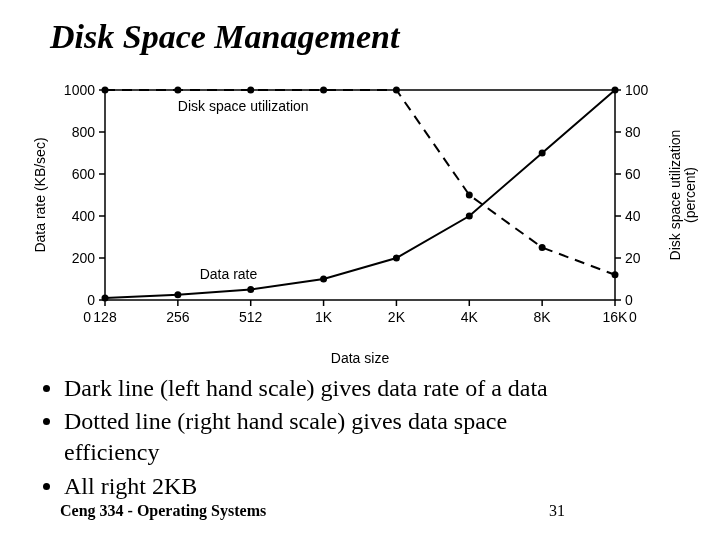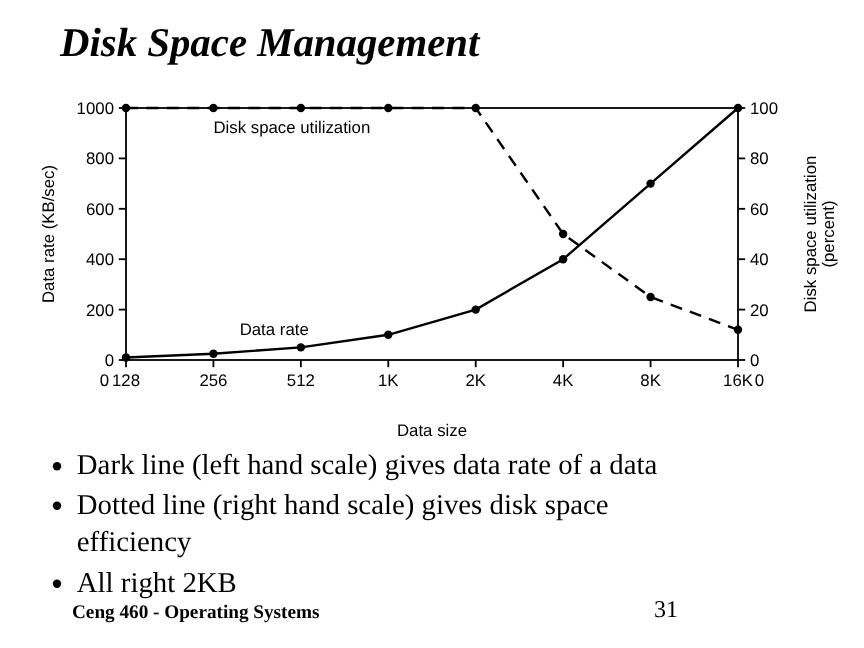--- a/index.html
+++ b/index.html
@@ -68,21 +68,21 @@
     position: absolute;
     bottom: 20px;
     left: 60px;
     font-size: 16px;
     font-weight: bold;
   }
   .footer-right {
     position: absolute;
     bottom: 20px;
     right: 60px;
-    font-size: 20px;
+    font-size: 16px;
   }
 </style>
 </head>
 <body>
 
 <div class="slide">
   <div class="title">Disk Space Management</div>
 
   <div class="chart-wrap">
     <svg id="chart-svg" viewBox="0 0 680 270">
@@ -152,19 +152,19 @@
         <circle cx="595" cy="199.8" r="3.5" fill="#000"></circle>
         <text x="157.85714285714286" y="36" text-anchor="start" class="tick-label">Disk space utilization</text>
         <text x="179.71428571428572" y="204" text-anchor="start" class="tick-label">Data rate</text>
       </svg>
   </div>
 
   <div class="sub-x">Data size</div>
 
   <ul class="bullets">
     <li>Dark line (left hand scale) gives data rate of a data</li>
-    <li>Dotted line (right hand scale) gives disk space efficiency</li>
+    <li>Dotted line (right hand scale) gives data space efficiency</li>
     <li>All right 2KB</li>
   </ul>
 
-  <div class="footer-left">Ceng 460 - Operating Systems</div>
+  <div class="footer-left">Ceng 334 - Operating Systems</div>
   <div class="footer-right">31</div>
 </div>
 
 </body></html>

